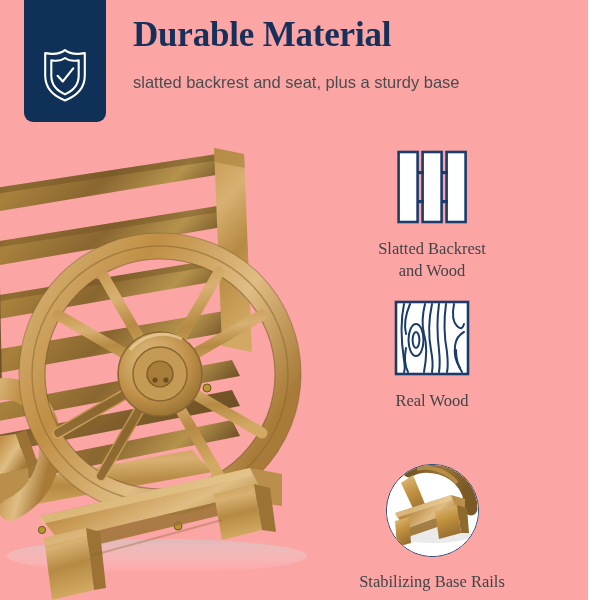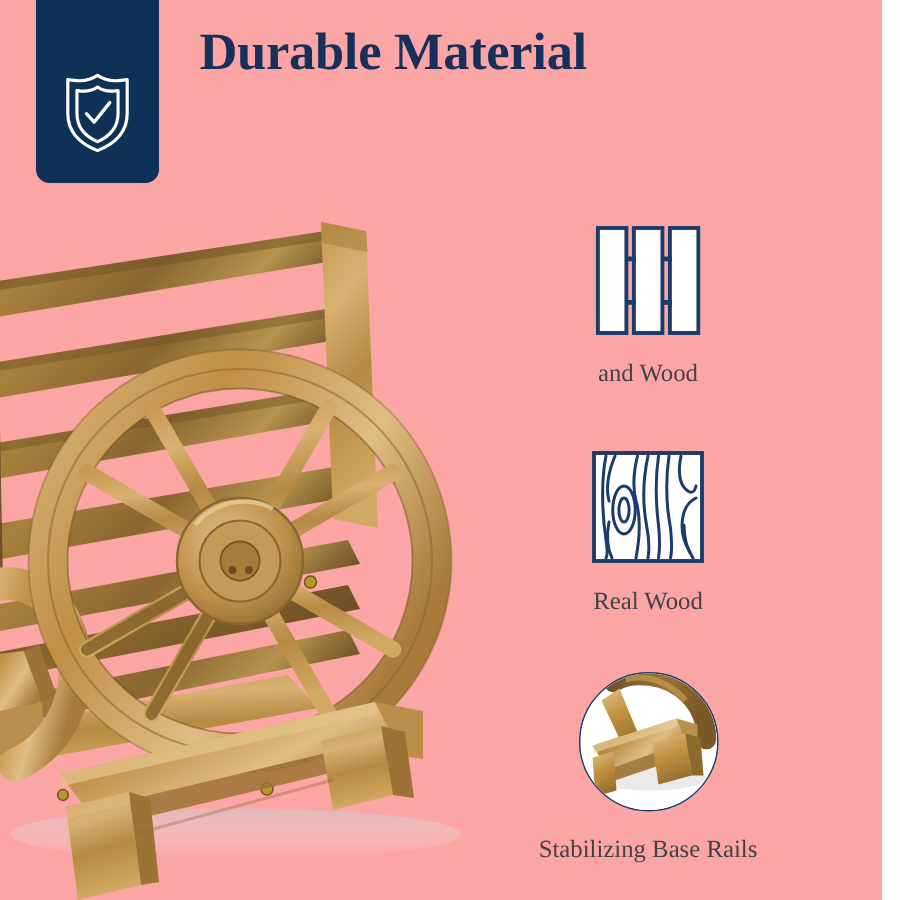--- a/index.html
+++ b/index.html
@@ -91,21 +91,21 @@
     font-family: "Liberation Serif", serif;
     font-size: 16.5px;
     color: #434345;
     line-height: 1.32;
     margin-top: 14px;
   }
   .feature .caption span { display: block; }
 
   #feat-slats  { top: 150px; }
   #feat-wood   { top: 300px; }
-  #feat-rails  { top: 448px; text-align: center; }
+  #feat-rails  { top: 464px; text-align: center; }
 
   
   .circle-photo {
     width: 93px;
     height: 93px;
     border-radius: 50%;
     border: 1.6px solid #163f6e;
     overflow: hidden;
     position: relative;
     background: #ffffff;
@@ -132,20 +132,21 @@
                  C12.3 39.4 18.0 44.9 26 48.4 C34.0 44.9 39.7 39.4 39.7 29.6
                  L39.7 14.3 L37.7 14.6 C32.9 15.1 29.4 14.5 26 12.0 Z" stroke="#ffffff" stroke-width="2.1" fill="none" stroke-linejoin="round"></path>
         <path d="M18.6 29.8 L23.8 35.4 L34.2 22.4" stroke="#ffffff" stroke-width="2.2" fill="none" stroke-linecap="round" stroke-linejoin="round"></path>
       </svg>
     </span>
   </div>
 
   <div class="header-title">Durable Material</div>
 
   <div class="header-sub">
+    <div>slatted backrest and seat, plus a sturdy base</div>
   </div>
 
   <div class="photo-stage">
     <svg width="360" height="462" viewBox="0 0 360 462" aria-hidden="true">
       <defs>
         <linearGradient id="woodA" x1="0" y1="0" x2="1" y2="0.25">
           <stop offset="0%" stop-color="#7a5a28"></stop>
           <stop offset="25%" stop-color="#a8813c"></stop>
           <stop offset="55%" stop-color="#8a6630"></stop>
           <stop offset="80%" stop-color="#b5934c"></stop>
@@ -277,20 +278,21 @@
         <rect x="1.6" y="2" width="19" height="70" stroke="#1b3c6b" stroke-width="2.6" fill="#ffffff"></rect>
         <rect x="25.6" y="2" width="19" height="70" stroke="#1b3c6b" stroke-width="2.6" fill="#ffffff"></rect>
         <rect x="49.6" y="2" width="19" height="70" stroke="#1b3c6b" stroke-width="2.6" fill="#ffffff"></rect>
         <rect x="20" y="21" width="7" height="3.2" fill="#1b3c6b"></rect>
         <rect x="44" y="21" width="7" height="3.2" fill="#1b3c6b"></rect>
         <rect x="20" y="50" width="7" height="3.2" fill="#1b3c6b"></rect>
         <rect x="44" y="50" width="7" height="3.2" fill="#1b3c6b"></rect>
       </svg>
     </div>
     <div class="caption">
+      <span>Slatted Backrest</span>
       <span>and Wood</span>
     </div>
   </div>
 
   <div class="feature" id="feat-wood">
     <div class="icon-wrap">
       <svg width="76" height="76" viewBox="0 0 76 76" fill="none" aria-hidden="true">
         <rect x="2" y="2" width="72" height="72" stroke="#1b3c6b" stroke-width="2.6" fill="#ffffff"></rect>
         <g stroke="#1b3c6b" stroke-width="2" fill="none" stroke-linecap="round">
 

